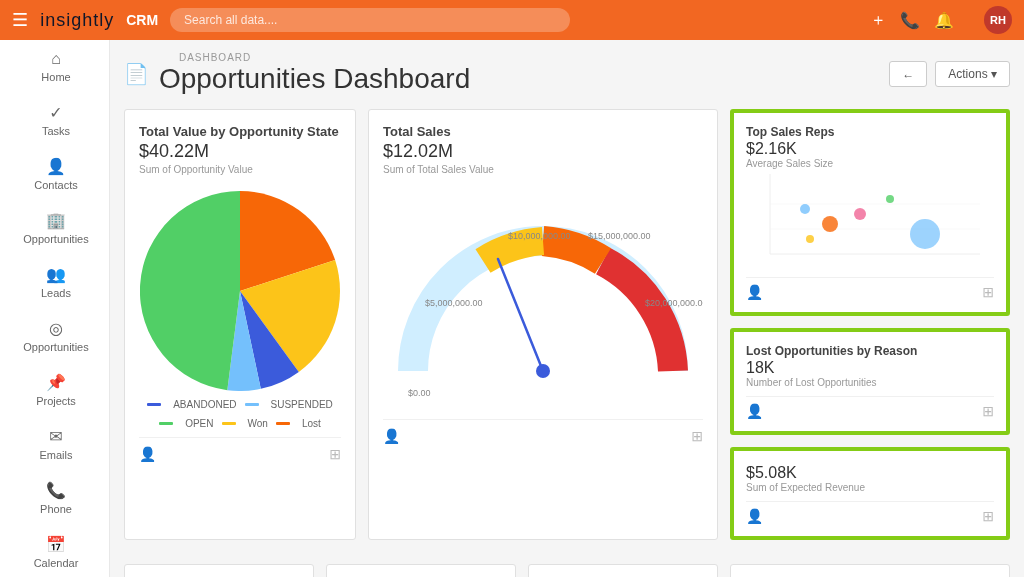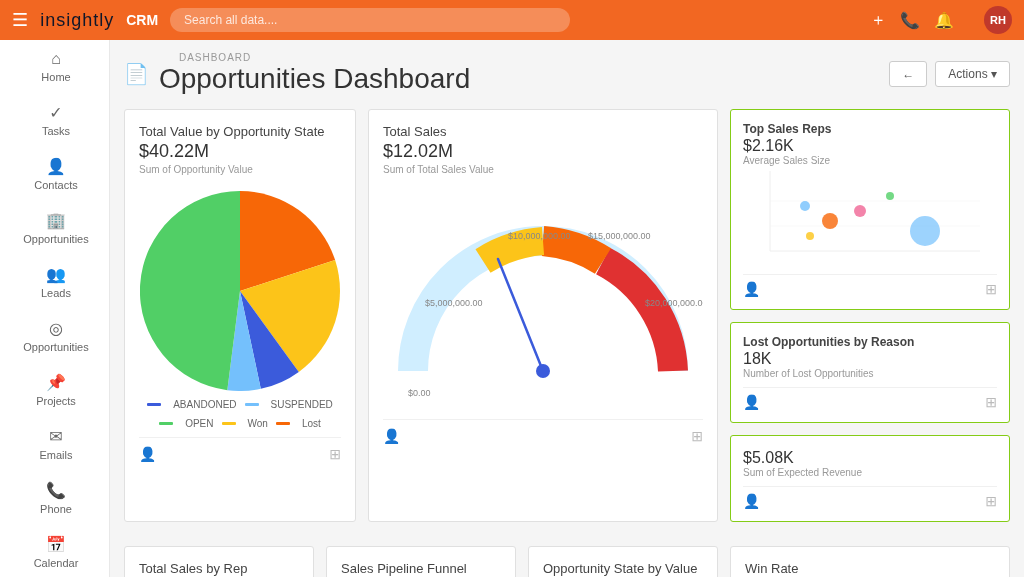--- a/index.html
+++ b/index.html
@@ -73,33 +73,33 @@
     }
 
     
     .card {
       background: white;
       border: 1px solid #e0e0e0;
       border-radius: 3px;
       padding: 14px;
       position: relative;
     }
-    .card-title { font-size: 13px; font-weight: 400; color: #444; margin-bottom: 2px; }
+    .card-title { font-size: 13px; font-weight: 700; color: #444; margin-bottom: 2px; }
     .card-value { font-size: 18px; font-weight: 300; color: #333; margin-bottom: 2px; }
     .card-subtitle { font-size: 10px; color: #999; margin-bottom: 16px; }
 
     .card-footer {
       display: flex; justify-content: space-between; align-items: center;
       border-top: 1px solid #f0f0f0; padding-top: 8px; margin-top: 8px;
     }
     .card-footer-icon { color: #bbb; font-size: 14px; cursor: pointer; }
 
     
     .right-col { display: flex; flex-direction: column; gap: 12px; }
-    .right-card { background: white; border: 1px solid #84cc16; border-radius: 3px; padding: 12px; }
+    .right-card { background: white; border: 4px solid #84cc16; border-radius: 3px; padding: 12px; }
     .right-card-title { font-size: 12px; font-weight: 600; color: #444; }
     .right-card-value { font-size: 16px; font-weight: 300; color: #333; margin-top: 1px; }
     .right-card-subtitle { font-size: 10px; color: #999; }
     .right-card-footer { display: flex; justify-content: space-between; align-items: center; border-top: 1px solid #f0f0f0; padding-top: 6px; margin-top: 8px; }
 
     
     .pie-container { display: flex; justify-content: center; align-items: center; height: 200px; }
     .pie-legend { display: flex; flex-wrap: wrap; gap: 8px; justify-content: center; margin-top: 8px; }
     .legend-item { display: flex; align-items: center; gap: 12px; font-size: 10px; color: #666; }
     .legend-dot { width: 10px; height: 3px; border-radius: 1px; }

